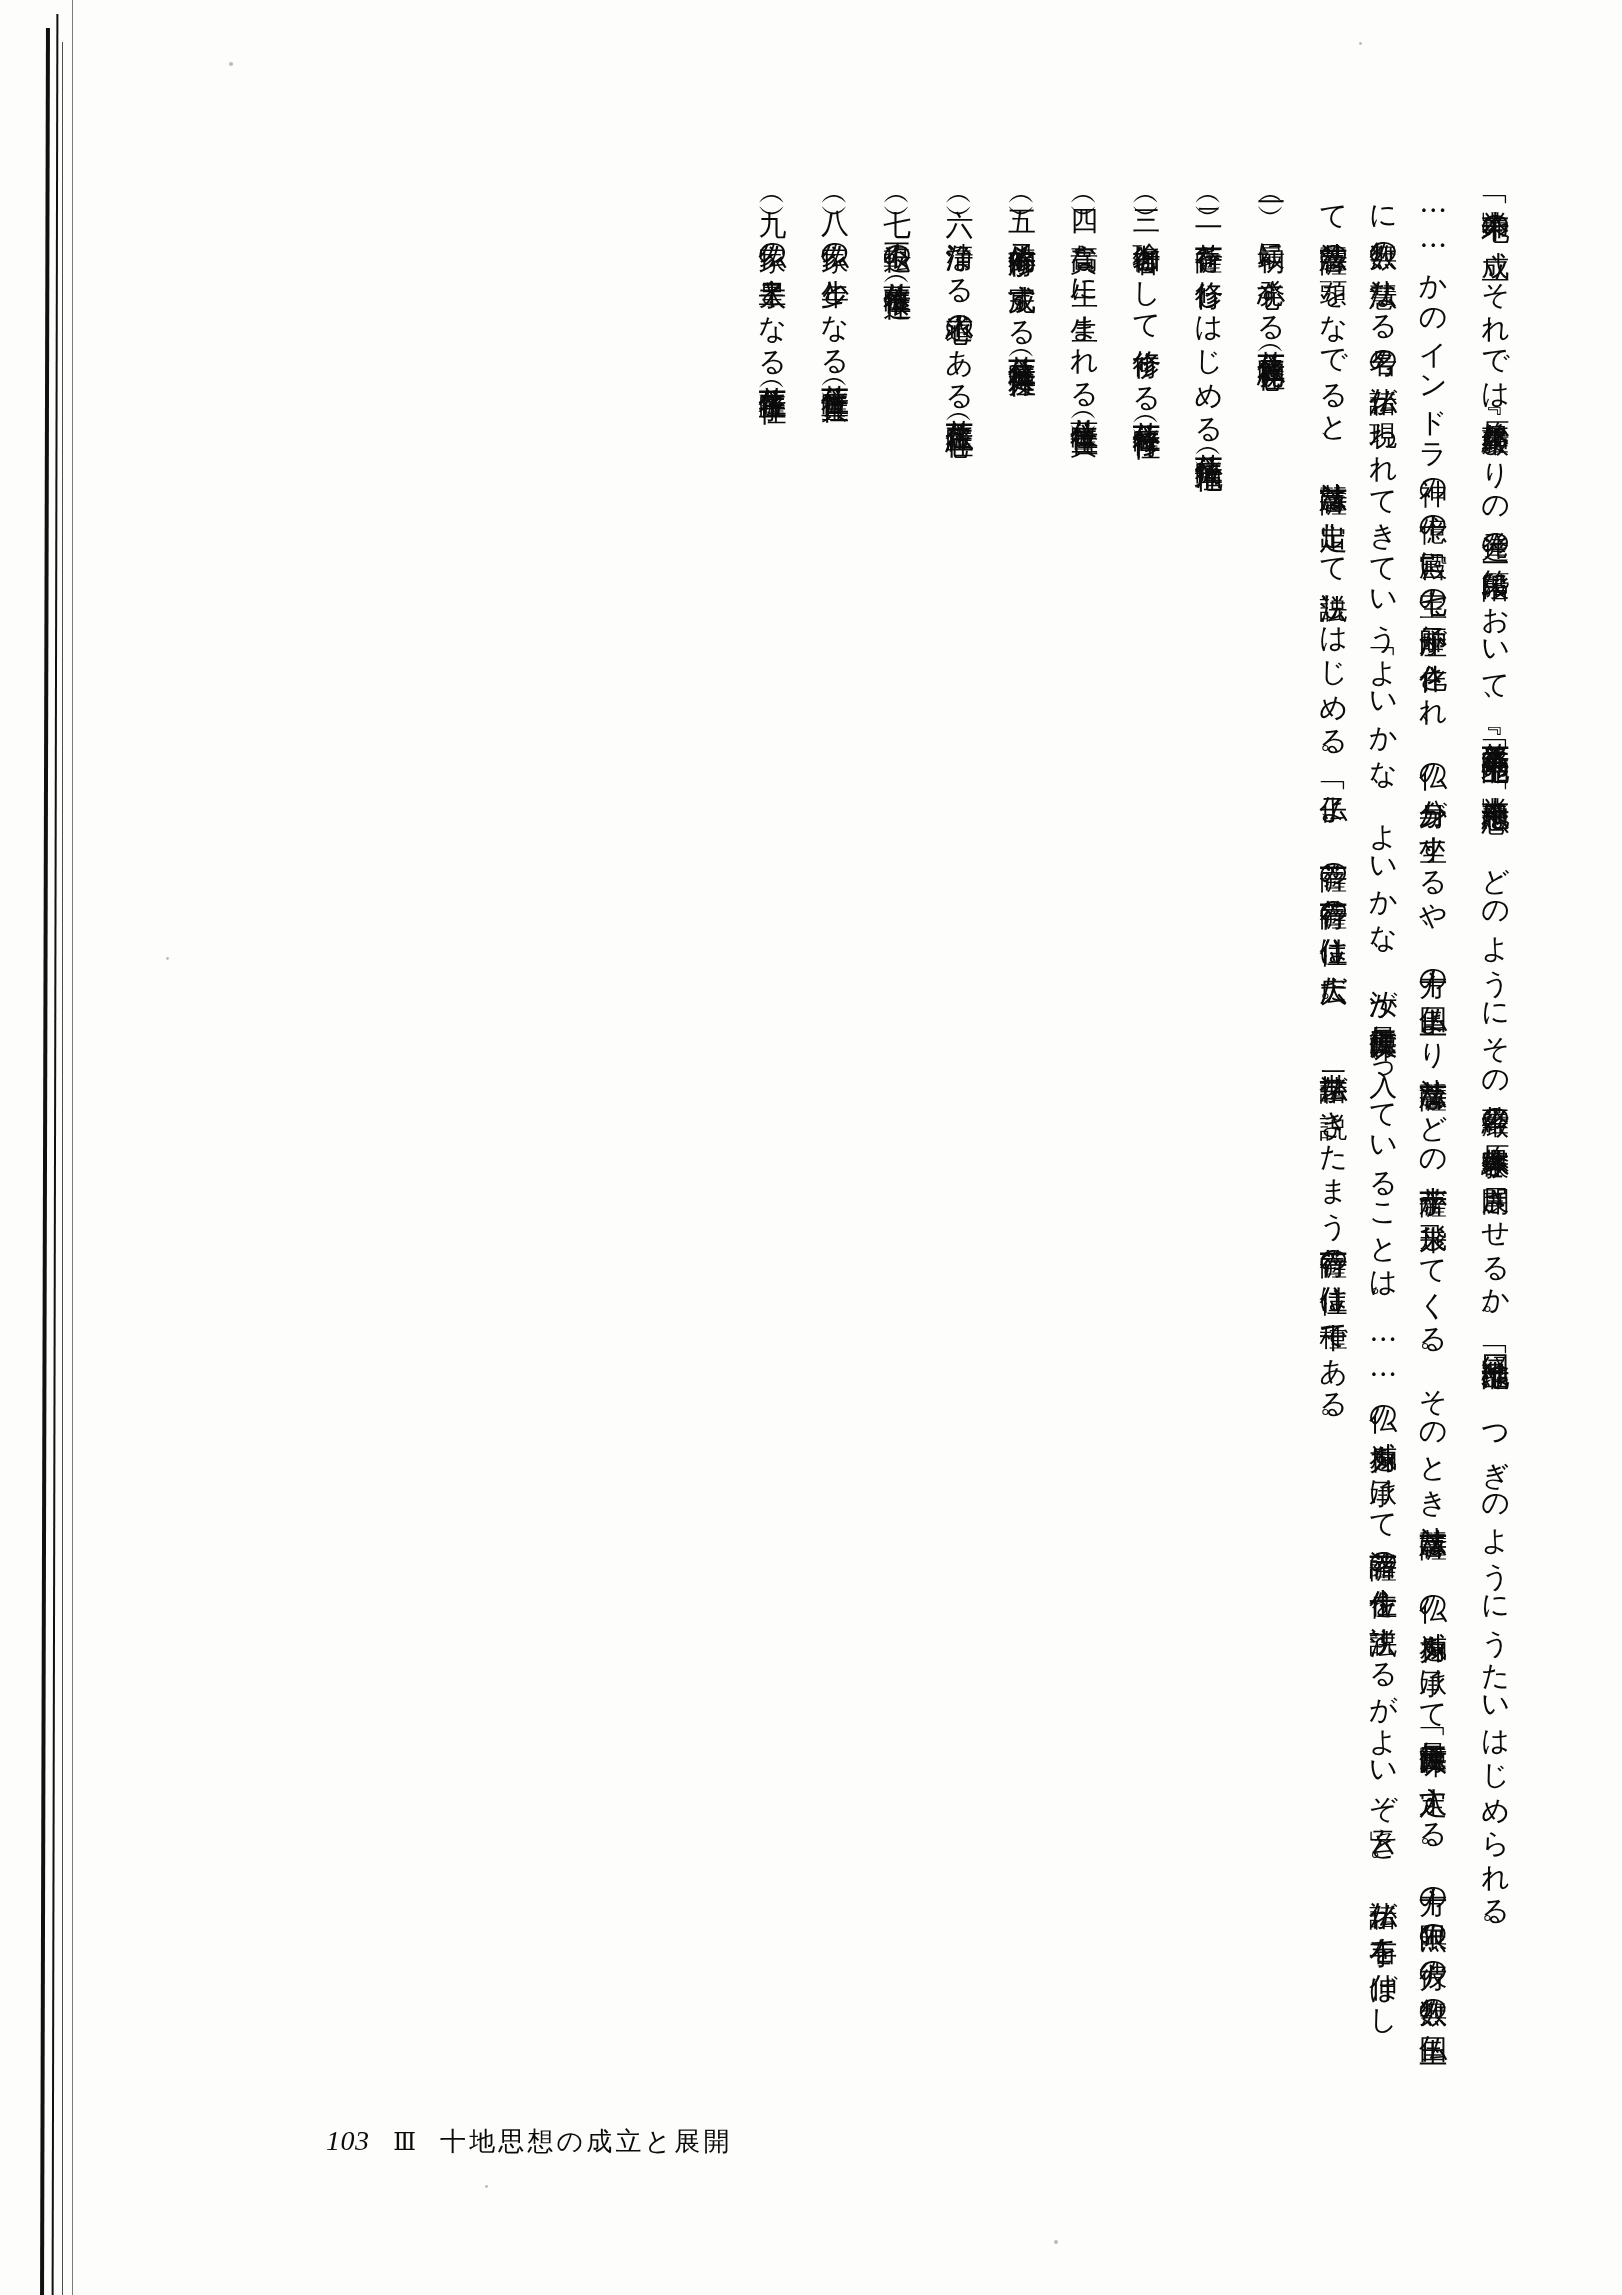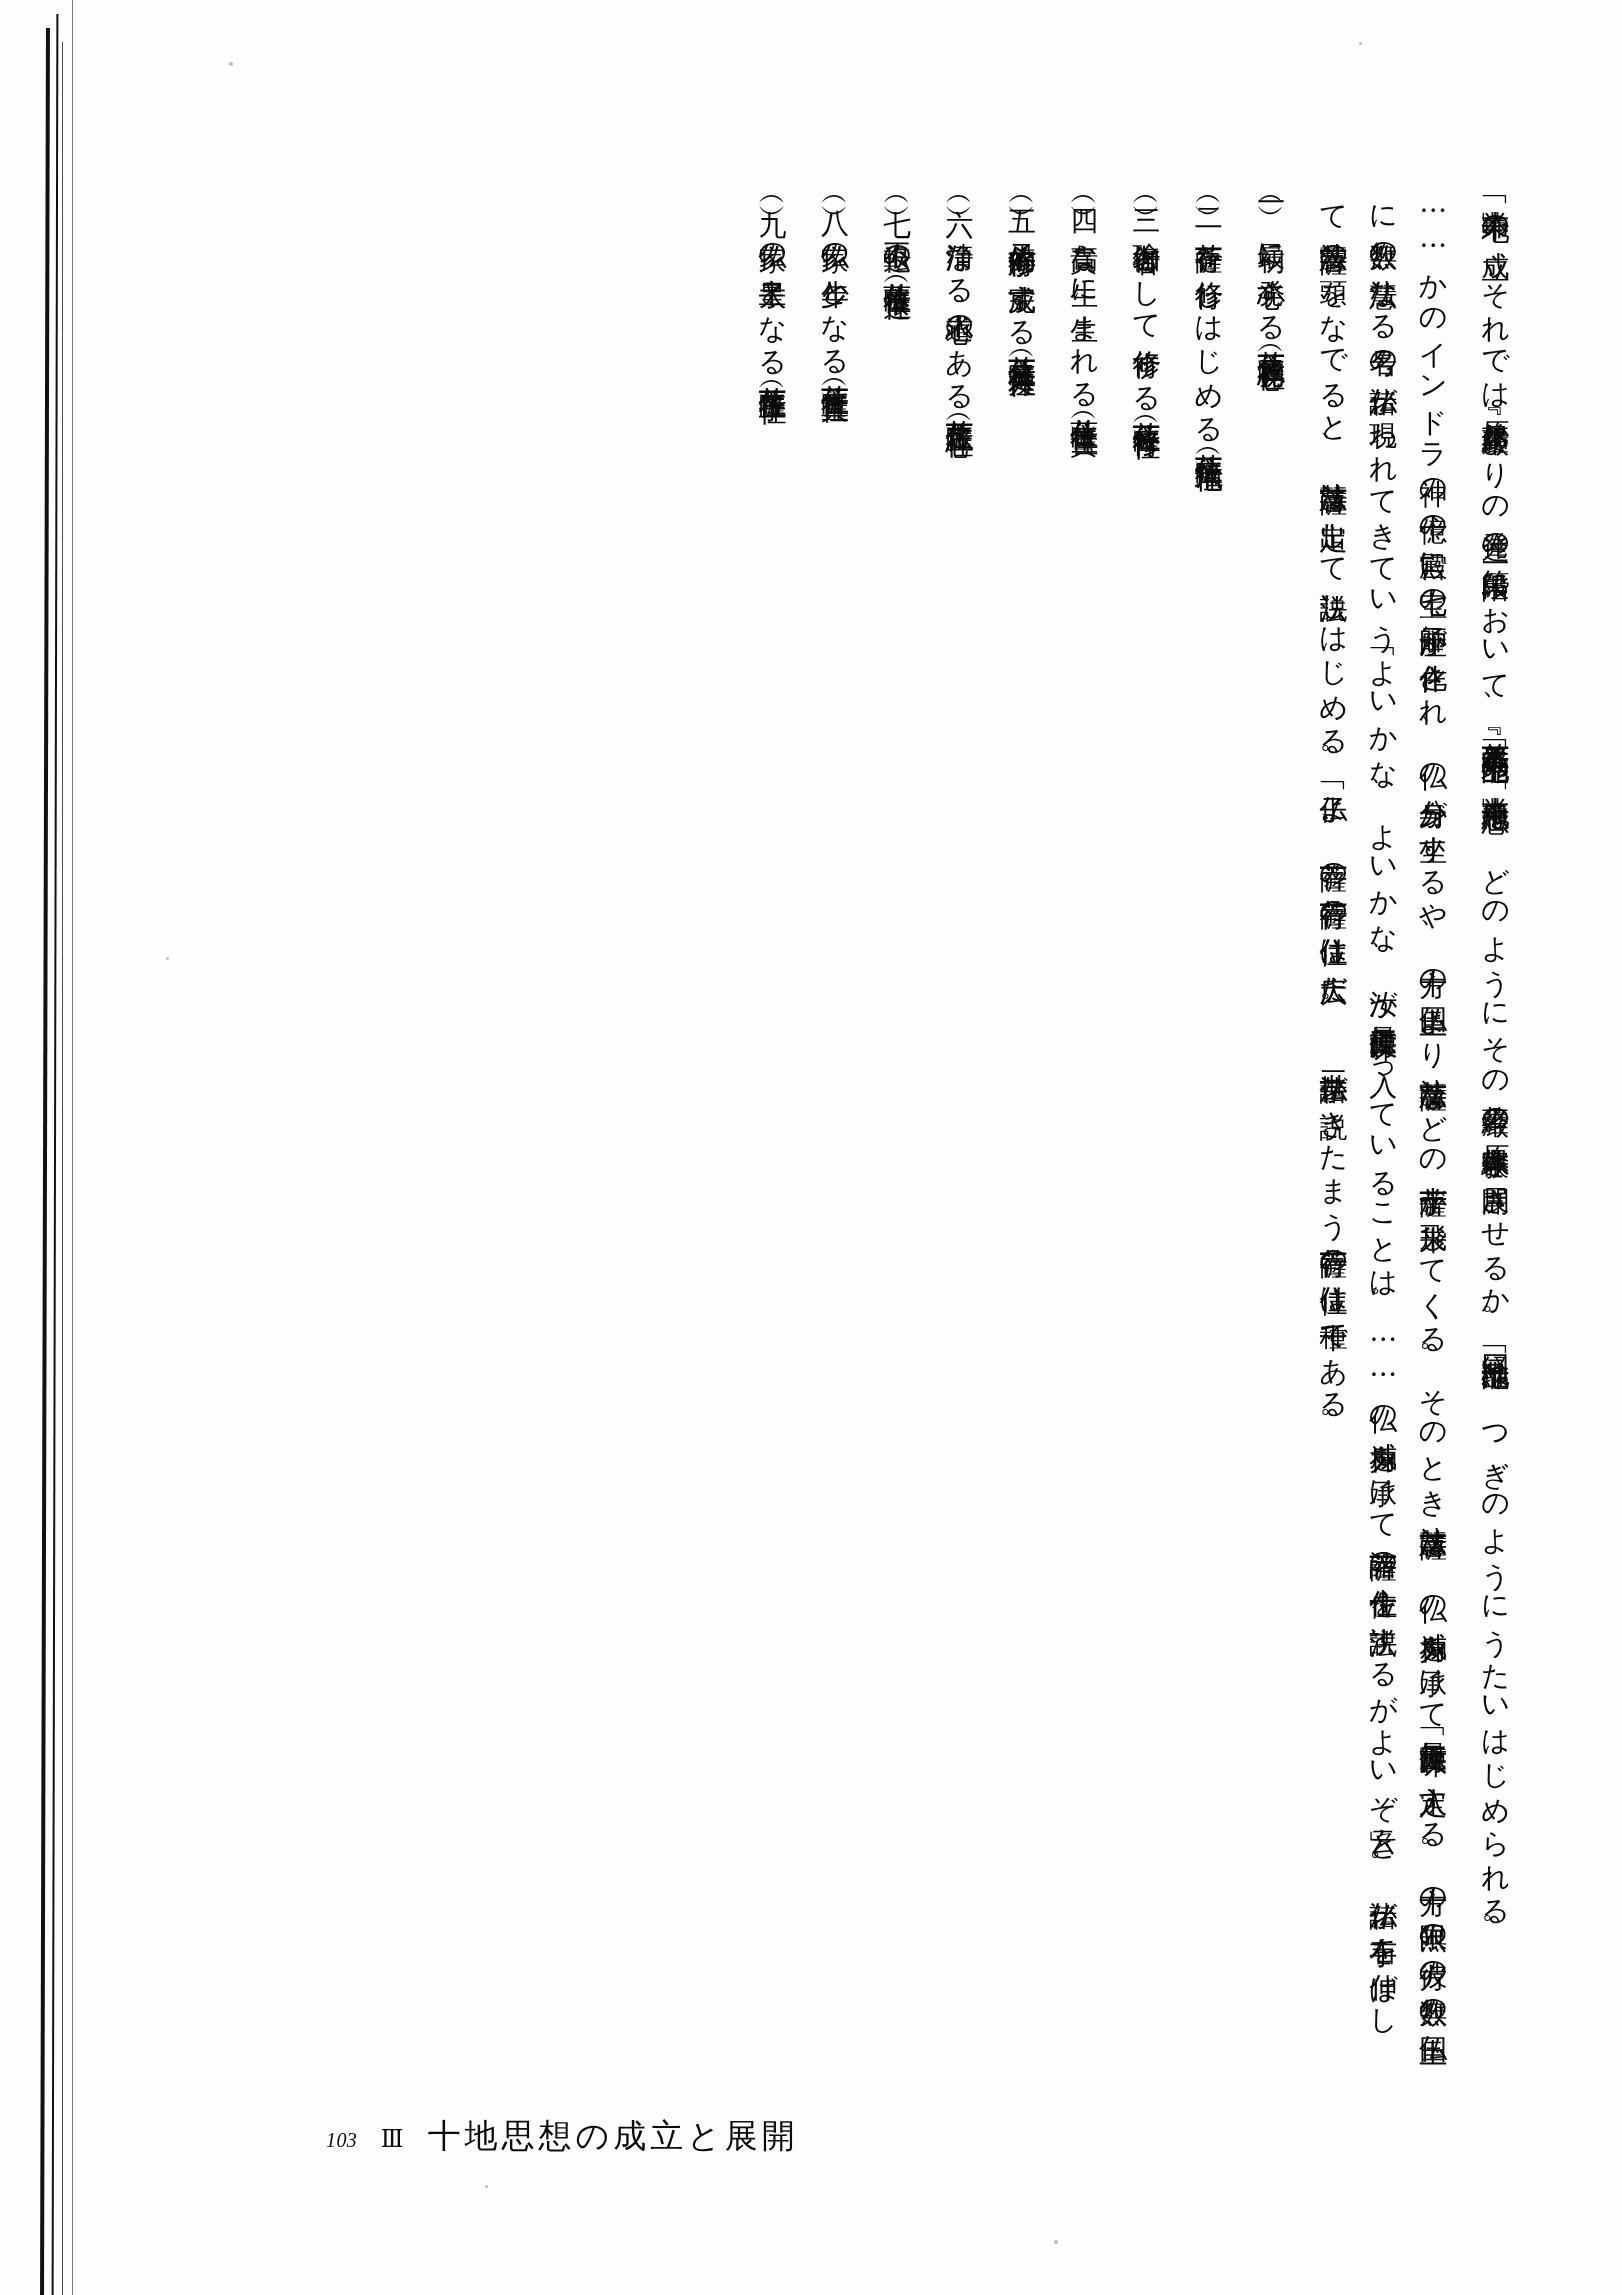--- a/index.html
+++ b/index.html
@@ -72,31 +72,31 @@
     position: absolute;
     left: 326px;
     bottom: 136px;
     display: flex;
     align-items: baseline;
     gap: 23.6px;
     font-family: "DejaVu Serif", "Liberation Serif", serif;
     color: #0b0b0b;
   }
   .footer .pageno {
-    font-size: 20px;
+    font-size: 28px;
     font-style: italic;
     font-family: "Liberation Serif", serif;
     letter-spacing: .02em;
   }
   .footer .chapno {
     font-size: 23.6px;
     letter-spacing: .02em;
   }
   .footer .chaptitle {
-    font-size: 33px;
+    font-size: 26px;
     letter-spacing: .12em;
   }
 </style>
 </head>
 <body>
 
 <div class="page">
 
   <div class="scan-edge e1"></div>
   <div class="scan-edge e2"></div>

